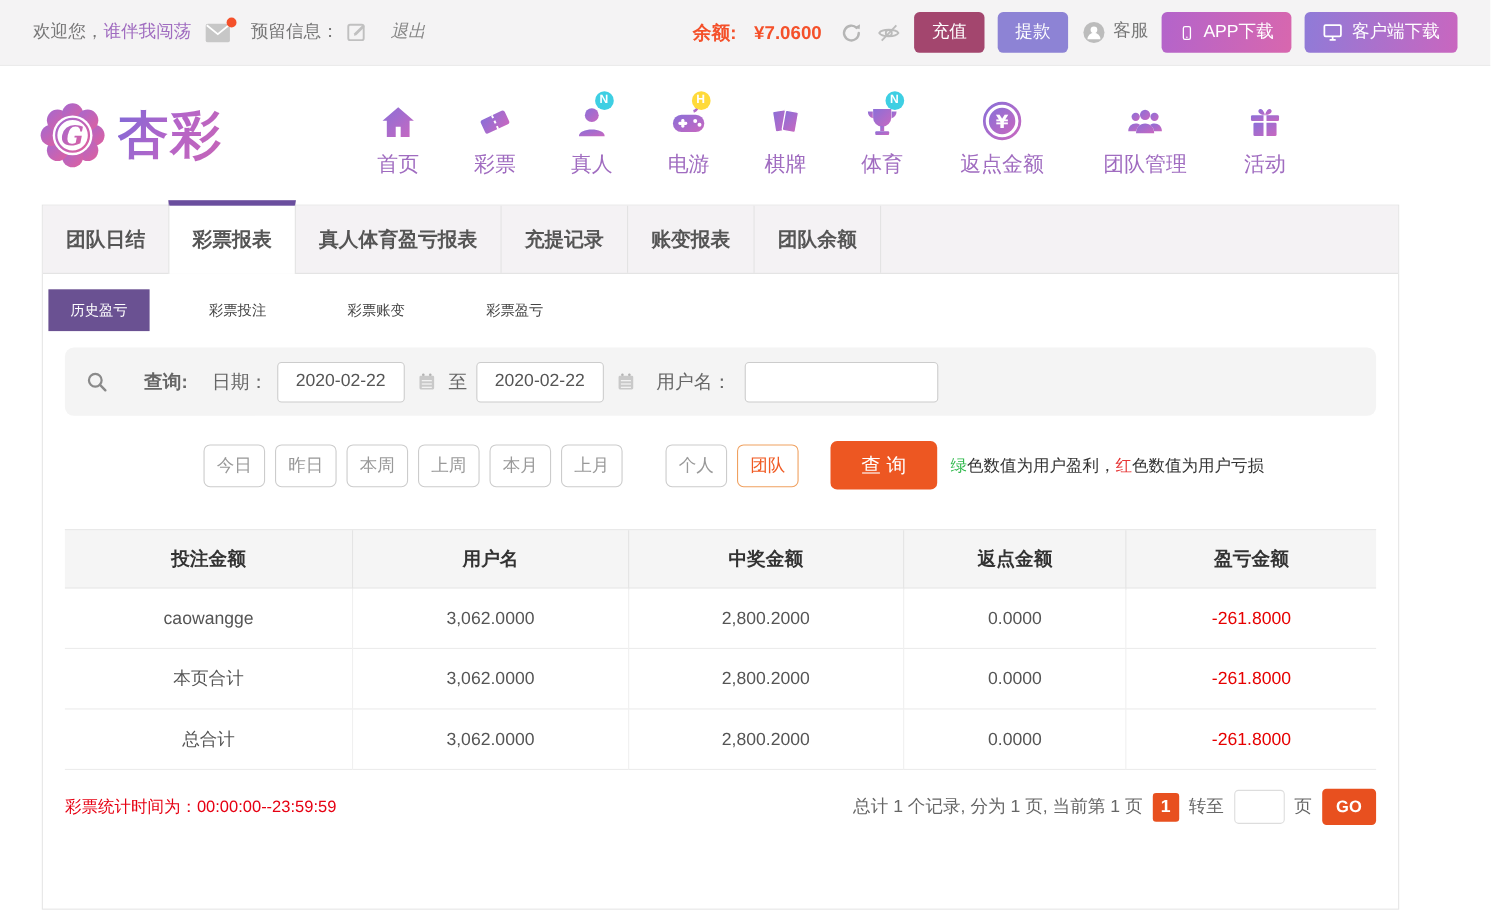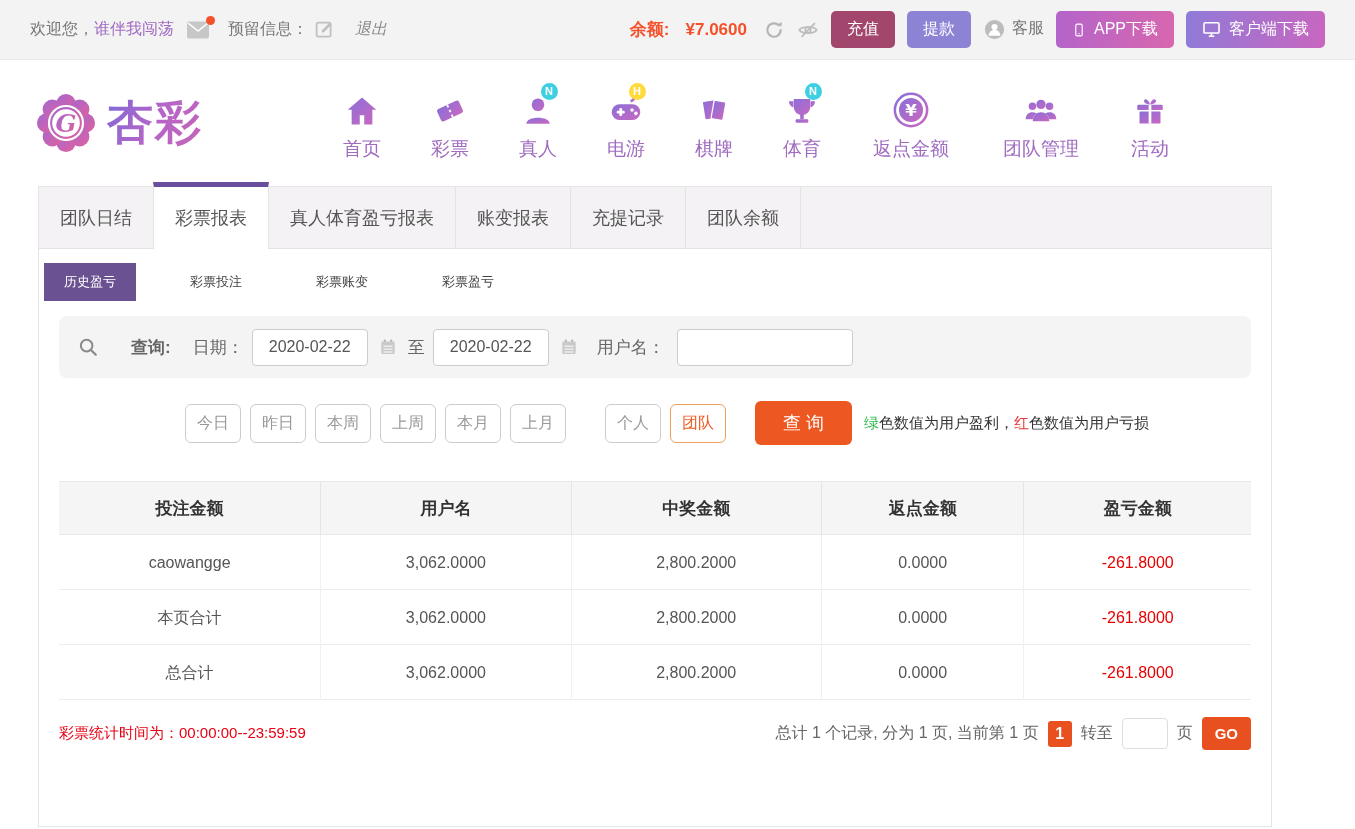--- a/index.html
+++ b/index.html
@@ -48,21 +48,21 @@
   .nav-item.wide { width:130px; }
   .nav-icon { height:44px; display:flex; justify-content:center; align-items:flex-end; position:relative; margin-bottom:7px; }
   .badge {
     position:absolute; top:-2px; margin-left:22px; width:17px; height:17px; border-radius:50%;
     color:#fff; font-size:11px; font-weight:bold; line-height:17px; text-align:center;
   }
   .badge-n { background:#3ecfe3; }
   .badge-h { background:#ffda3b; }
   
   .content { margin-left:38px; width:1234px; border:1px solid #e6e6e6; background:#fff; min-height:641px; }
-  .tabbar { display:flex; background:#f4f2f4; border-bottom:1px solid #e3e3e3; height:62px; }
+  .tabbar { display:flex; background:#f4f2f4; border-bottom:1px solid #e3e3e3; height:62px;font-weight:bold; }
   .tab {
     padding:0 21px; display:flex; align-items:center; font-size:18px; color:#555;
     border-right:1px solid #e3e3e3; cursor:pointer;
   }
   .tab.active {
     background:#fff; position:relative; top:-5px; height:67px;
     border-top:5px solid #6a4e9e; border-left:1px solid #e3e3e3; margin-left:-1px;
   }
   .subtabs { display:flex; gap:34px; padding:14px 0 0 5px; align-items:center; }
   .subtab { padding:10px 20px; font-size:13px; color:#444; cursor:pointer; }
@@ -352,22 +352,22 @@
     </div>
   </div>
 </div>
 
 <div class="content">
 
   <div class="tabbar">
     <div class="tab">团队日结</div>
     <div class="tab active">彩票报表</div>
     <div class="tab">真人体育盈亏报表</div>
+    <div class="tab">充提记录</div>
     <div class="tab">账变报表</div>
-    <div class="tab">充提记录</div>
     <div class="tab">团队余额</div>
   </div>
 
   <div class="subtabs">
     <div class="subtab active">历史盈亏</div>
     <div class="subtab">彩票投注</div>
     <div class="subtab">彩票账变</div>
     <div class="subtab">彩票盈亏</div>
   </div>
 

